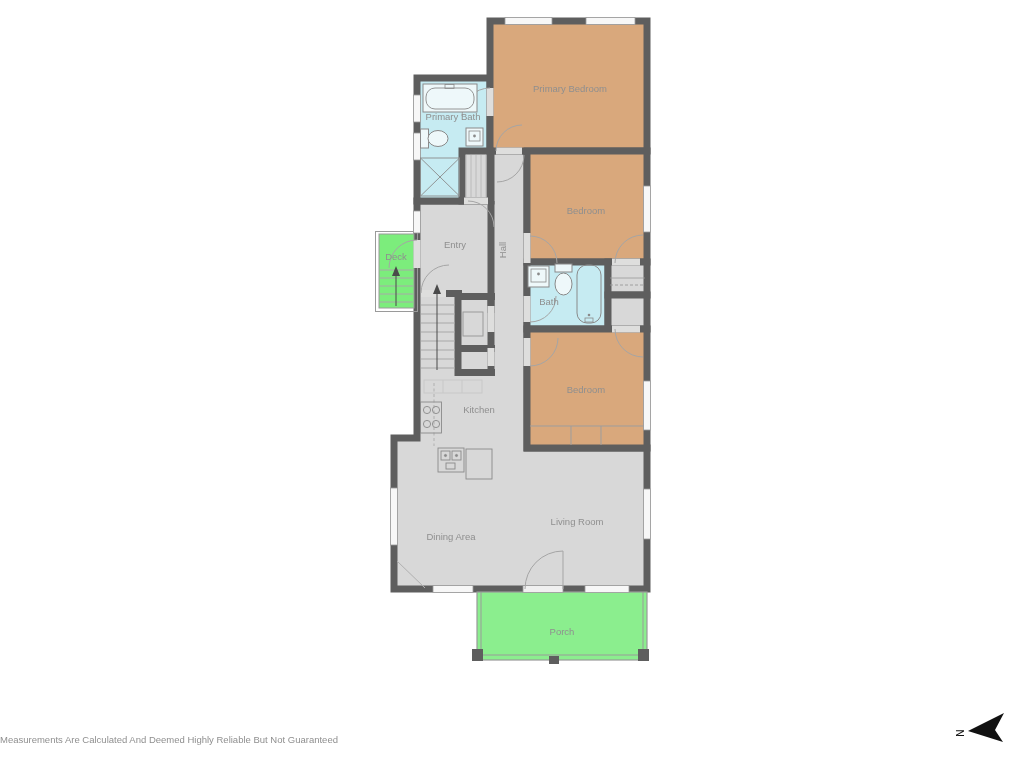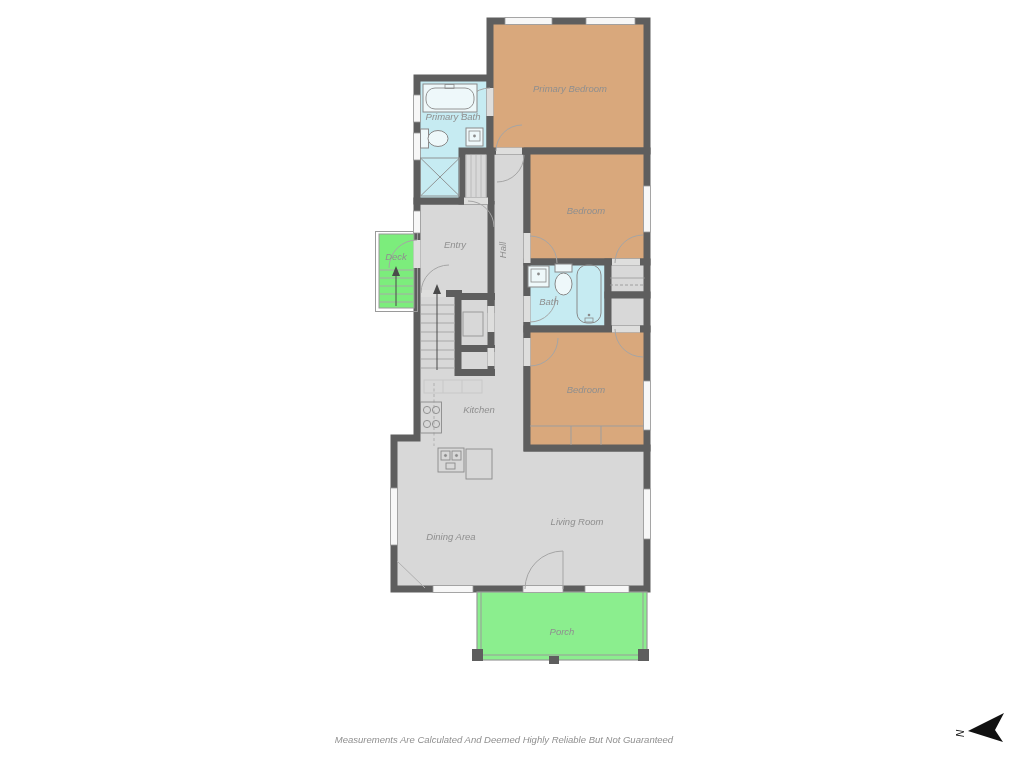--- a/index.html
+++ b/index.html
@@ -1,27 +1,27 @@
 <!DOCTYPE html>
 <html style="--wall: #5e5e5e; --bedroom: #d9a87c; --bath: #c6ebf2; --interior: #d8d8d8; --deck: #7ced7c; --porch: #8bee8e; --label: #8f8f8f; --line: #9a9a9a; --compass: #111111;"><head>
 <meta charset="utf-8">
 <style>
   html,body{margin:0;padding:0;background:#ffffff;}
   .canvas{position:relative;width:1008px;height:768px;background:#fff;overflow:hidden;
-          font-family:"Liberation Sans","DejaVu Sans",sans-serif;font-style:italic;}
+          font-family:"Liberation Sans","DejaVu Sans",sans-serif;}
   svg{position:absolute;left:0;top:0;}
   .room-label{fill:var(--label);font-size:9.5px;font-family:"Liberation Sans","DejaVu Sans",sans-serif;}
   .wallstroke{stroke:var(--wall);stroke-width:7;}
   .thin{stroke:var(--line);stroke-width:1;fill:none;}
   .fixture{stroke:#8a8a8a;stroke-width:1;fill:#eef8fa;}
   .arc{stroke:#a5a5a5;stroke-width:1;fill:none;}
   .window{fill:#f7f7f7;stroke:#9a9a9a;stroke-width:0.8;}
   .gap{fill:#dededd;}
   .tread{stroke:#a8a8a8;stroke-width:1;}
-  .disclaimer{position:absolute;left:0;right:0;top:734px;text-align:center;
+  .disclaimer{position:absolute;left:0;right:0;top:734px;text-align:left;
               color:var(--label);font-size:9.5px;}
 </style>
 </head>
 <body>
 
 <div class="canvas">
   <svg width="1024" height="768" viewBox="0 0 1024 768">
 
     <g>
 

